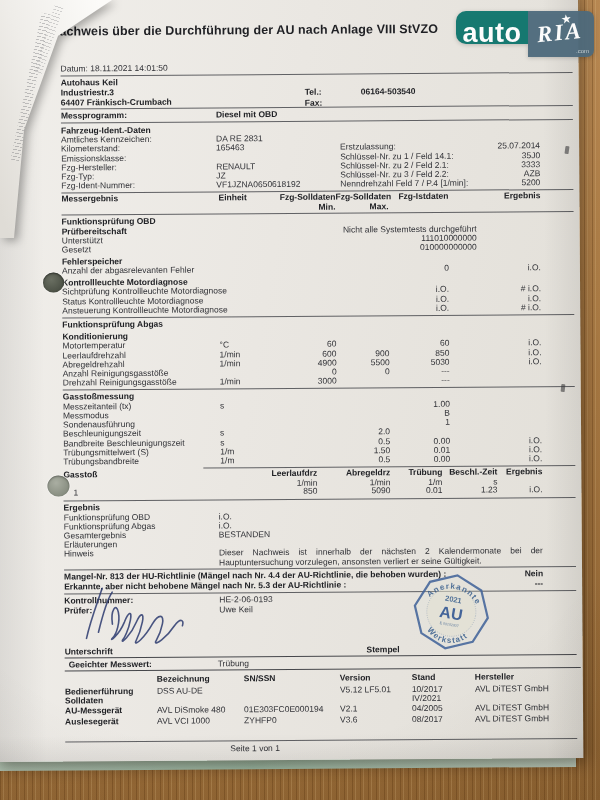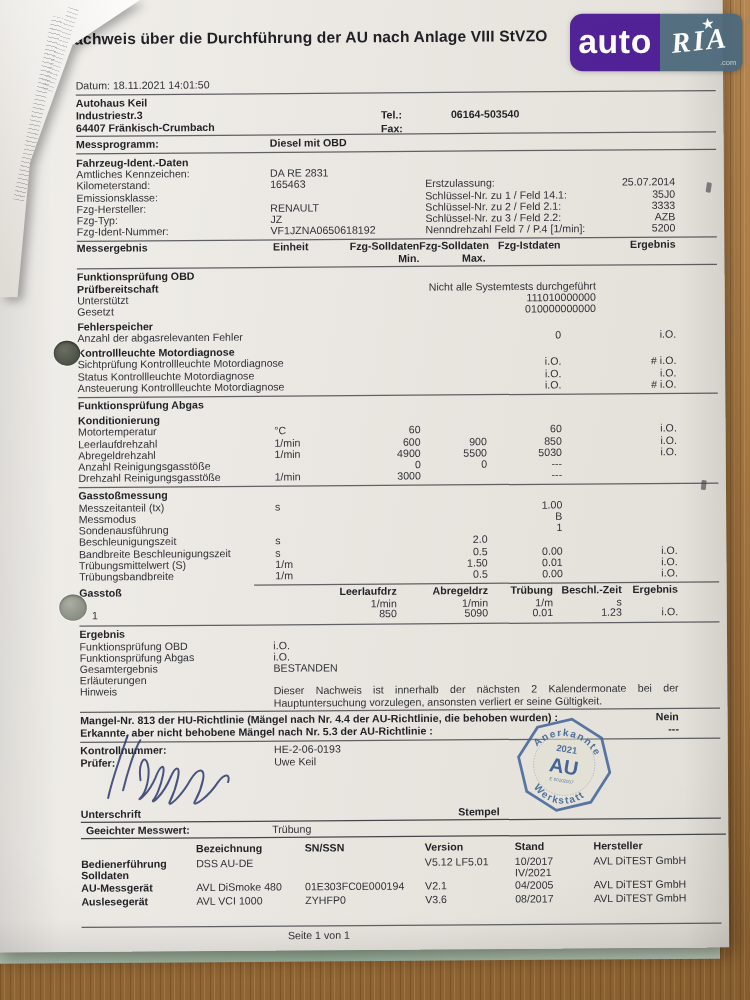--- a/index.html
+++ b/index.html
@@ -44,21 +44,21 @@
     box-shadow:inset 0 1px 2px rgba(0,0,0,.5),0 0 0 1px rgba(255,255,255,.25);}
   .hole.h2{left:54px;top:484px;width:22px;height:21px;
     background:radial-gradient(circle at 40% 35%,#aaaea2,#848a7d 78%);
     box-shadow:inset 0 1px 2px rgba(0,0,0,.35),0 0 0 1px rgba(255,255,255,.3);}
   .staple{position:absolute;width:4px;height:8px;background:#3a3a3c;opacity:.6;border-radius:1px;z-index:12;}
   .staple.s1{left:565px;top:146px;transform:rotate(8deg);}
   .staple.s2{left:561px;top:384px;transform:rotate(6deg);}
   
   .logo{position:absolute;left:456px;top:11px;height:46px;display:flex;z-index:60;
     filter:drop-shadow(0 1px 2px rgba(0,0,0,.2));}
-  .logo-auto{width:72px;height:46px;background:#4c1d95;opacity:.96;border-radius:10px 0 0 10px;
+  .logo-auto{width:72px;height:33px;background:#0f766e;opacity:.96;border-radius:10px 0 0 10px;
     color:#fff;font-weight:bold;font-size:27px;line-height:44px;text-align:center;letter-spacing:.5px;}
   .logo-ria{position:relative;width:66px;height:46px;background:#4e6b7d;opacity:.95;border-radius:0 7px 7px 0;color:#fff;}
   .ria-text{position:absolute;left:9px;top:9px;font-family:"Liberation Serif",serif;
     font-style:italic;font-weight:bold;font-size:23px;letter-spacing:2px;transform:rotate(-6deg);}
   .ria-star{position:absolute;left:33px;top:1px;font-size:12px;transform:rotate(-8deg);}
   .ria-com{position:absolute;right:5px;bottom:3px;font-size:6px;color:#c9d4da;}
   
   .vignette{position:absolute;inset:0;z-index:50;pointer-events:none;
     background:radial-gradient(130% 105% at 42% 36%,rgba(0,0,0,0) 55%,rgba(28,18,6,.16) 100%);}
   

